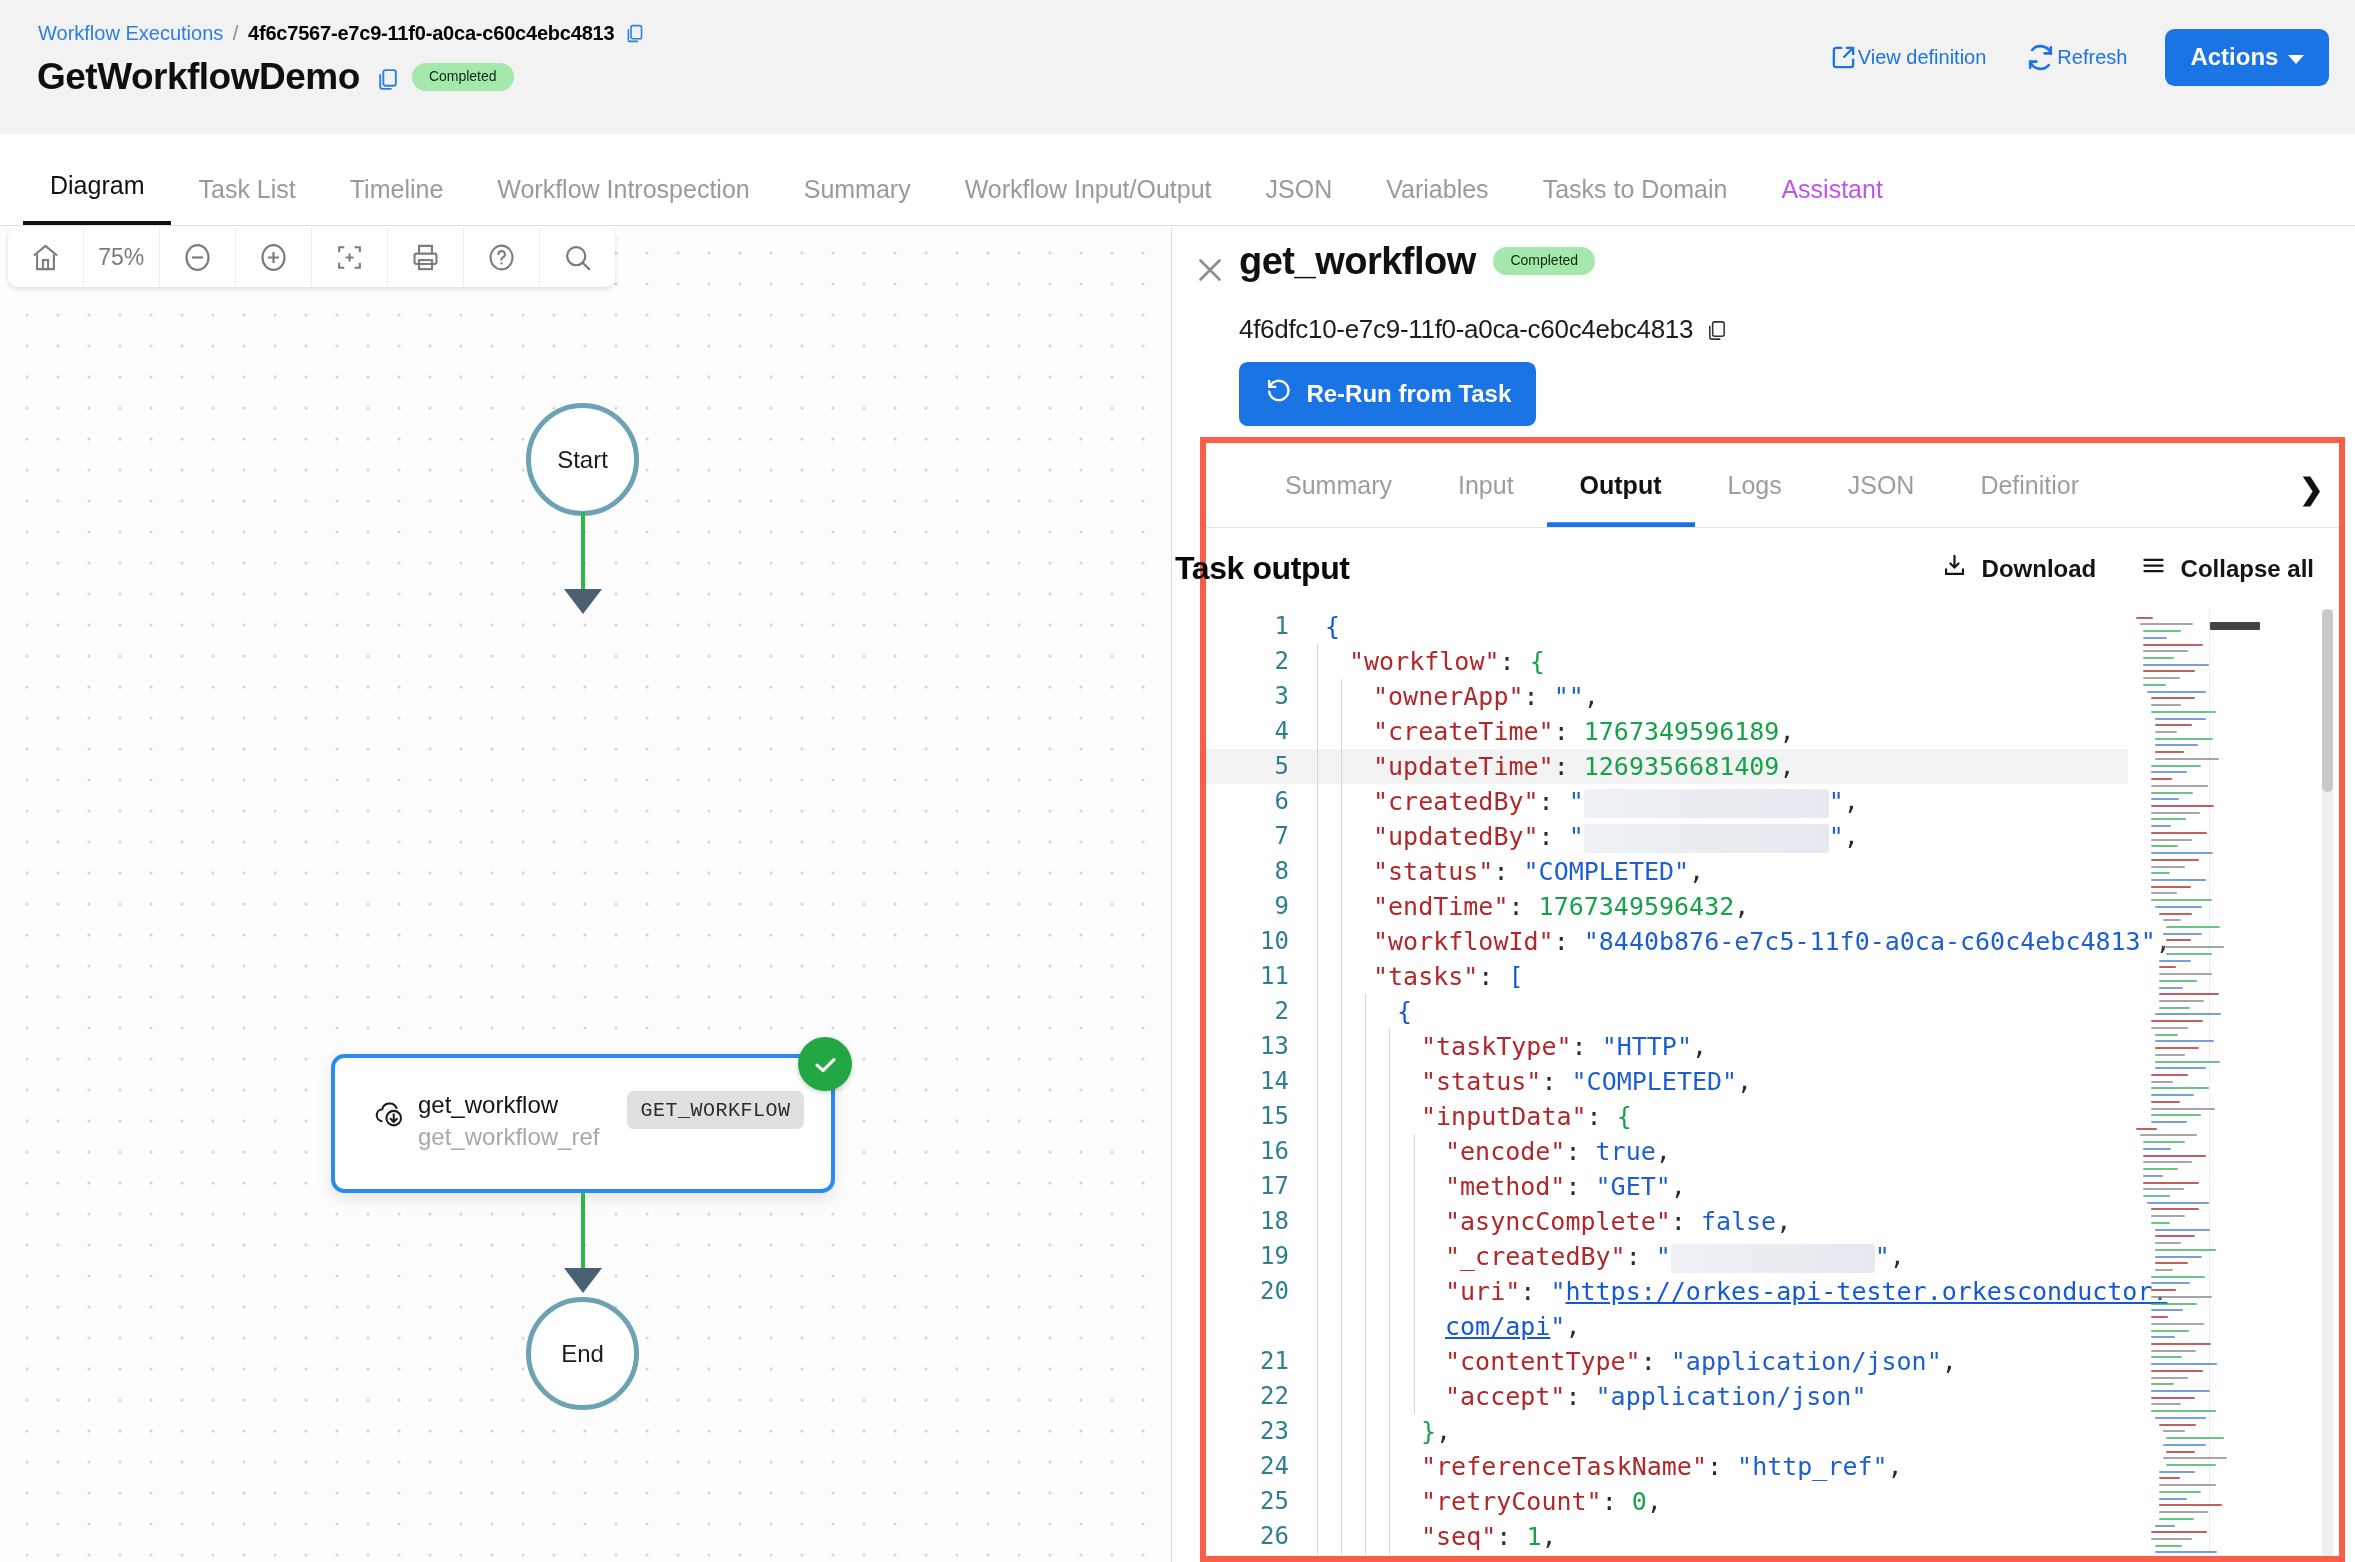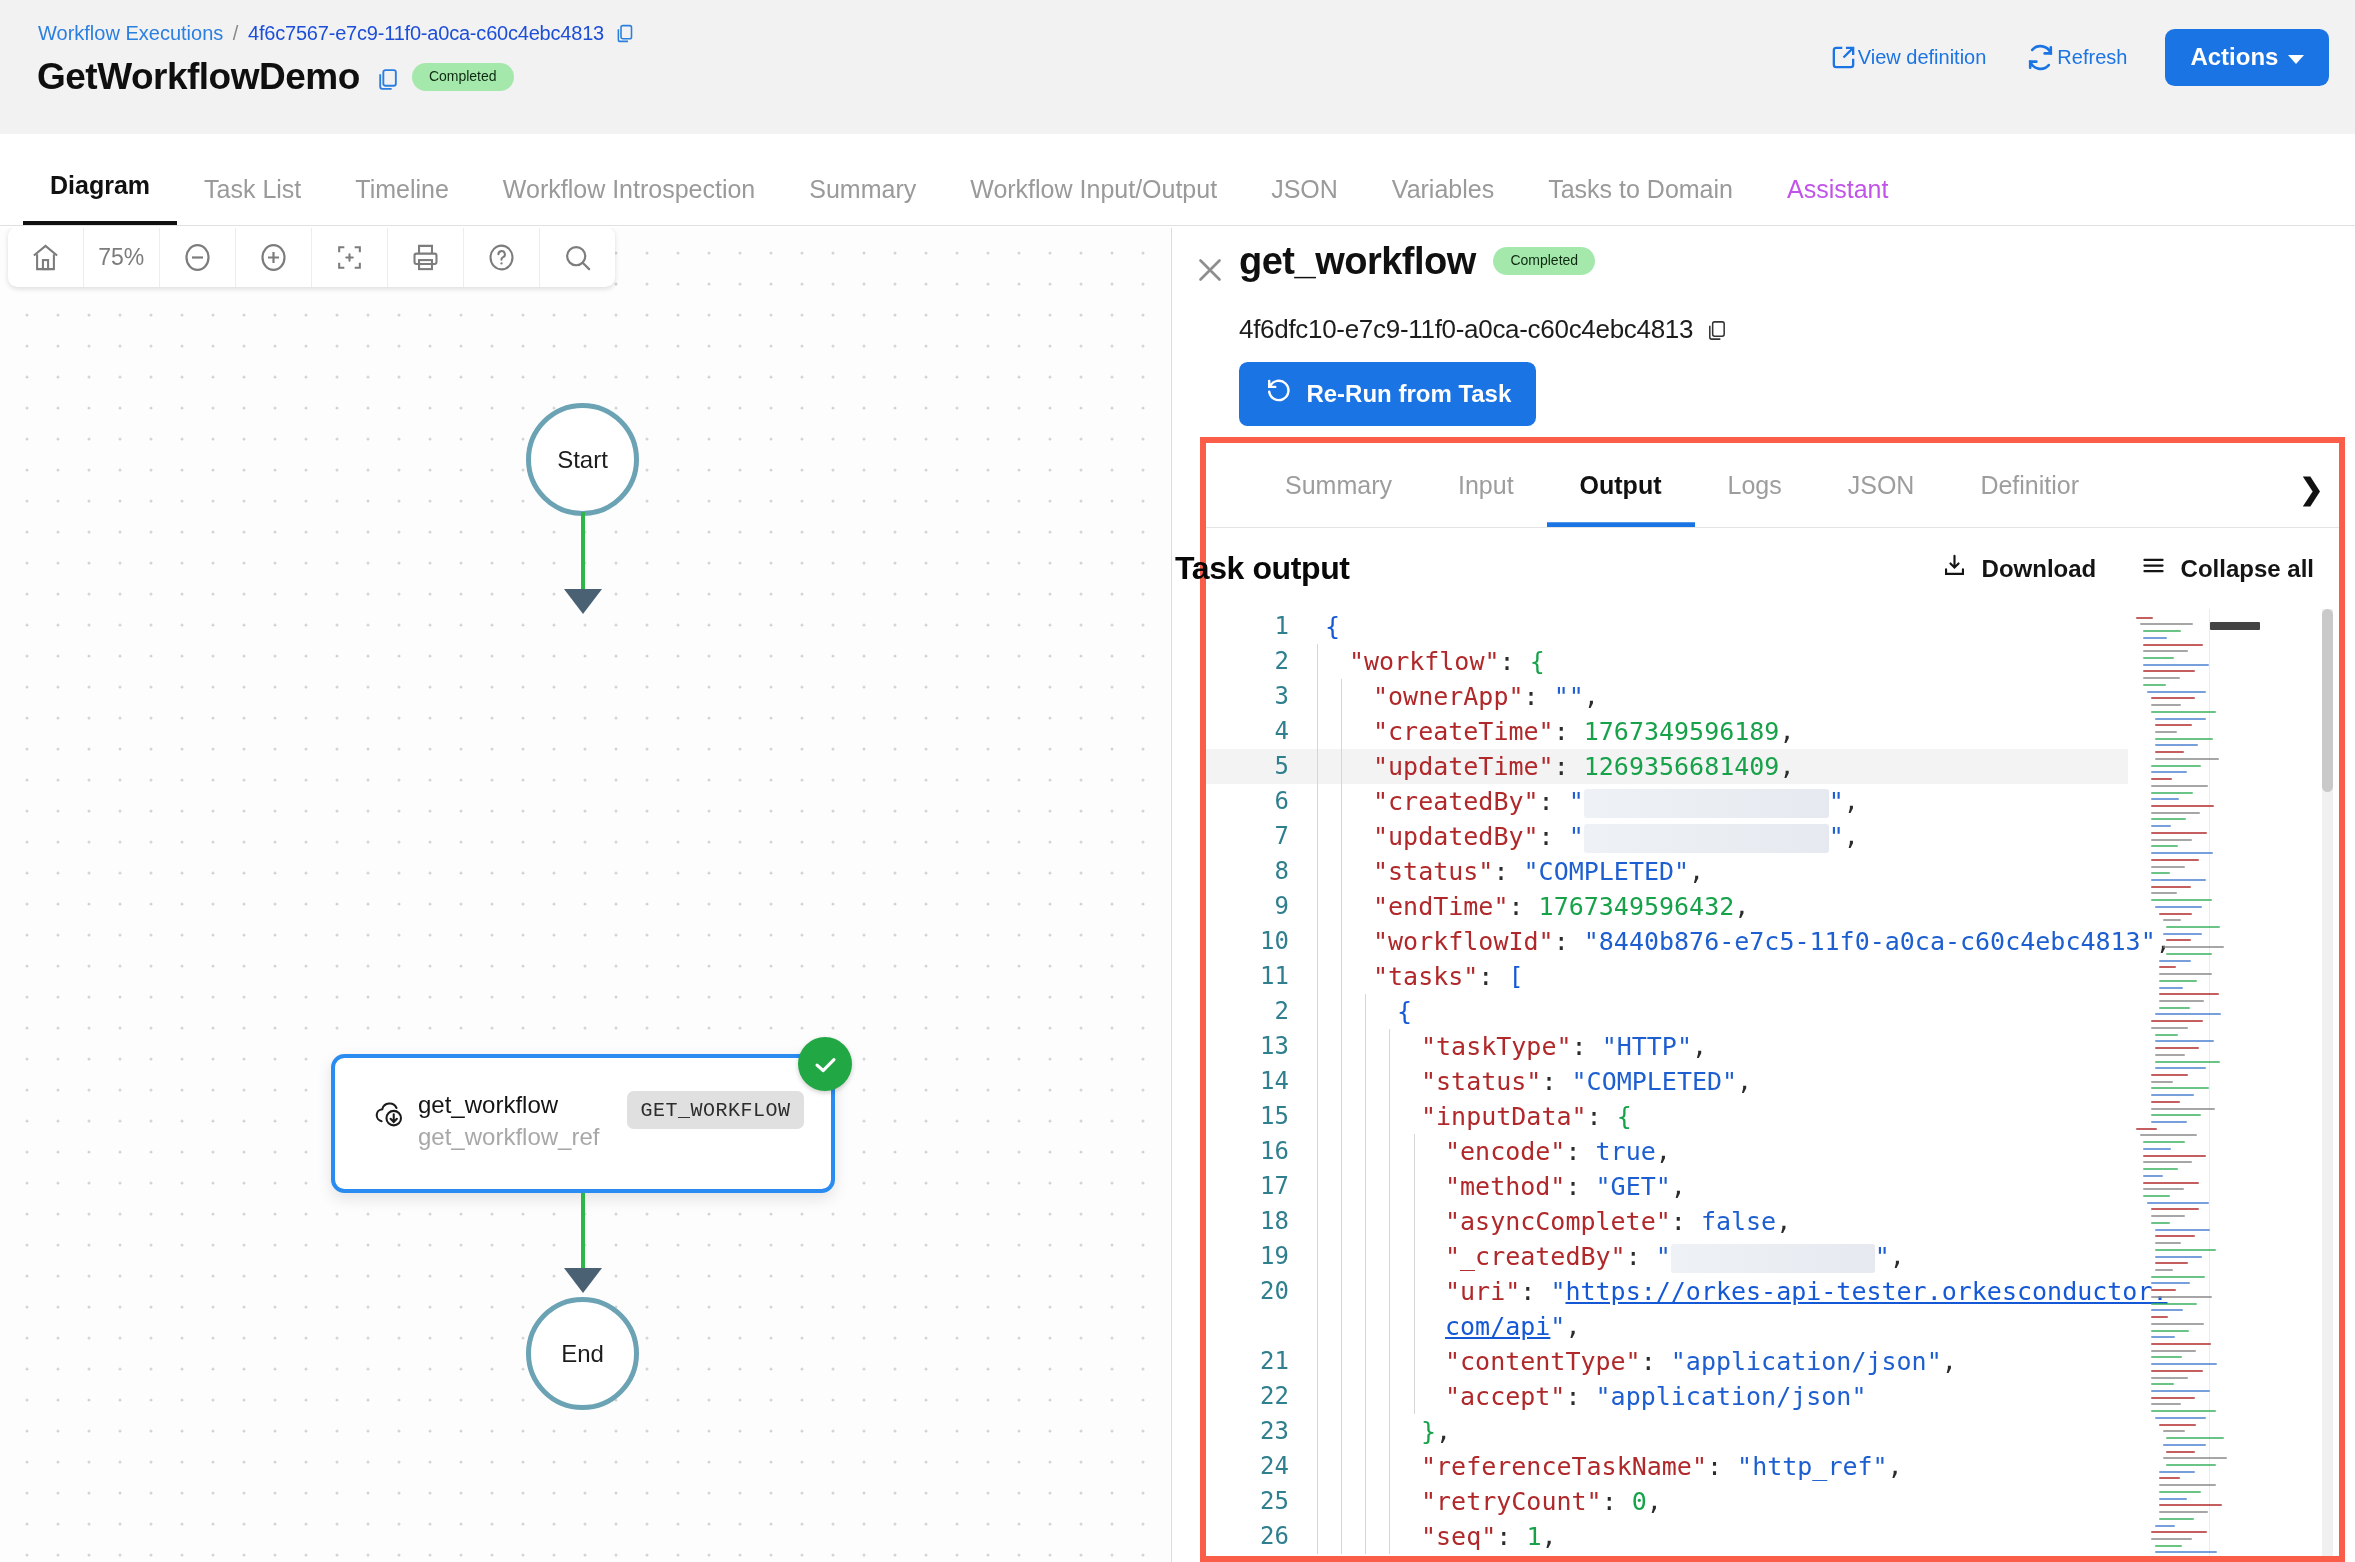--- a/index.html
+++ b/index.html
@@ -13,21 +13,21 @@
 
   
   .header{
     position:absolute;left:0;top:0;width:2356px;height:134px;
     background:#f2f2f2;border-bottom:1px solid #e4e4e4;
   }
   .breadcrumb{position:absolute;left:38px;top:22px;display:flex;align-items:center;gap:9.6px;
     font-size:20px;color:#2c2c2c;}
   .crumb-link{color:#2a7fe0;cursor:pointer;}
   .crumb-sep{color:#8a8a8a;}
-  .crumb-id{color:#1d4ed8;letter-spacing:-0.2px;}
+  .crumb-id{color:#000000;letter-spacing:-0.2px;font-weight:bold;}
   .copy-ico{display:inline-block;width:21px;height:21px;position:relative;cursor:pointer;}
   .copy-ico svg{display:block;}
   .title-row{position:absolute;left:37px;top:56px;display:flex;align-items:center;gap:15.4px;}
   .wf-title{font-size:37px;font-weight:bold;color:#0f0f0f;letter-spacing:-0.5px;}
   .badge{
     display:inline-block;background:#a5e8ac;color:#0d2a10;border-radius:17.3px;
     padding:5.8px 17.3px 7.7px;font-size:14px;line-height:1;
   }
   .hdr-actions{position:absolute;right:27px;top:29px;display:flex;align-items:center;gap:38px;}
   .hdr-btn{display:flex;align-items:center;gap:0;color:#1b74e4;font-size:20px;cursor:pointer;}
@@ -41,21 +41,21 @@
 
   
   .tabbar{
     position:absolute;left:0;top:134px;width:2356px;height:92px;
     background:#fff;border-bottom:1px solid #e0e0e0;
     display:flex;align-items:flex-end;padding-left:23px;box-sizing:border-box;
   }
   .tab{
     font-size:25px;color:#9a9a9a;padding:0 27px 21px;cursor:pointer;white-space:nowrap;
   }
-  .tab.active{color:#111;font-weight:bold;border-bottom:4.8px solid #111;}
+  .tab.active{color:#111;font-weight:normal;border-bottom:4.8px solid #111;}
   .tab.assistant{color:#c154e8;}
 
   
   .canvas{
     position:absolute;left:0;top:228px;width:1170px;height:1334px;
     background-color:#fdfdfd;
     background-image:radial-gradient(#c7c7c7 1.3px, transparent 1.4px);
     background-size:31px 31px;background-position:11.5px 9.6px;
     overflow:hidden;
   }

